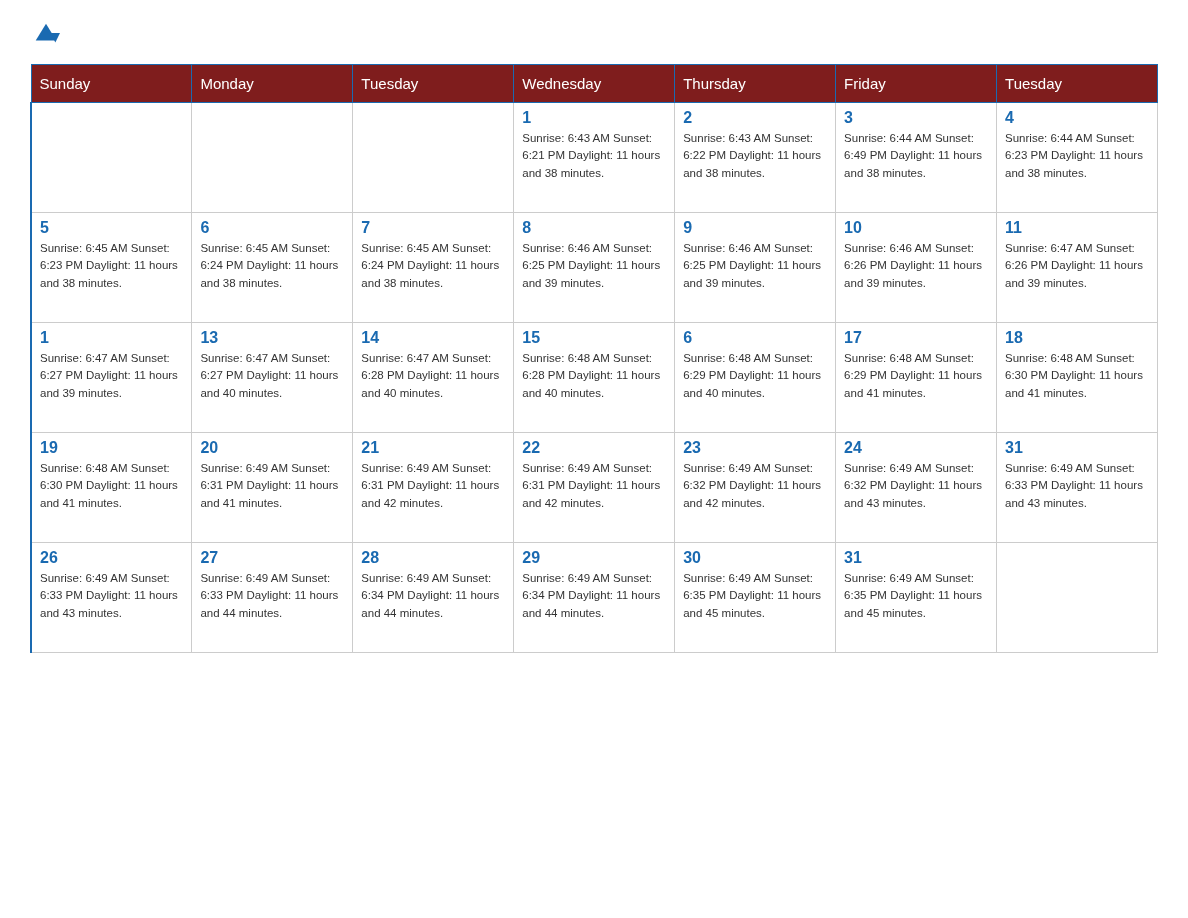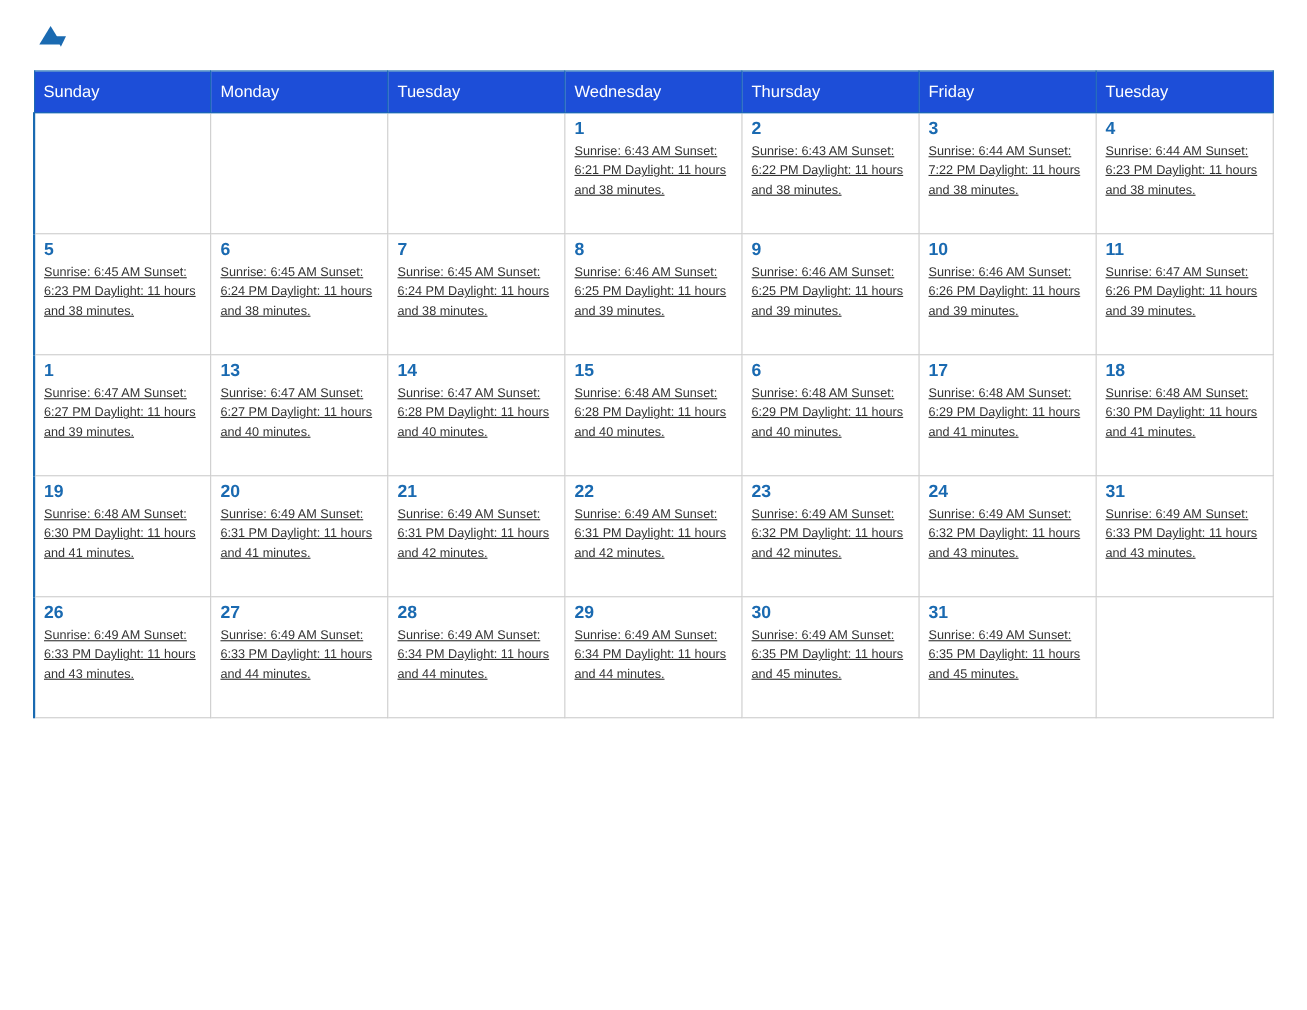--- a/index.html
+++ b/index.html
@@ -49,21 +49,21 @@
       font-size: 20px;
       color: #444;
       margin-top: 4px;
     }
     table {
       width: 100%;
       border-collapse: collapse;
       margin-top: 10px;
     }
     thead tr th {
-      background-color: #1d4ed8;
+      background-color: #7f1d1d;
       color: #fff;
       padding: 10px 8px;
       font-size: 15px;
       font-weight: normal;
       text-align: left;
       border: 1px solid #1a6ab1;
     }
     tbody tr td {
       border: 1px solid #ccc;
       vertical-align: top;
@@ -77,21 +77,20 @@
       font-size: 16px;
       color: #1a6ab1;
       font-weight: bold;
       display: block;
       margin-bottom: 3px;
     }
     .day-info {
       font-size: 11.5px;
       color: #333;
       line-height: 1.5;
-      text-decoration: underline;
     }
     tbody tr:nth-child(odd) td {
       background: #fff;
     }
     tbody tr:nth-child(even) td {
       background: #fff;
     }
     tbody tr td:first-child {
       border-left: 2px solid #1a6ab1;
     }
@@ -140,21 +139,21 @@
         </td>
         <td>
           <span class="day-num">2</span>
           <div class="day-info">Sunrise: 6:43 AM
 Sunset: 6:22 PM
 Daylight: 11 hours and 38 minutes.</div>
         </td>
         <td>
           <span class="day-num">3</span>
           <div class="day-info">Sunrise: 6:44 AM
-Sunset: 7:22 PM
+Sunset: 6:49 PM
 Daylight: 11 hours and 38 minutes.</div>
         </td>
         <td>
           <span class="day-num">4</span>
           <div class="day-info">Sunrise: 6:44 AM
 Sunset: 6:23 PM
 Daylight: 11 hours and 38 minutes.</div>
         </td>
       </tr>
       <tr>

